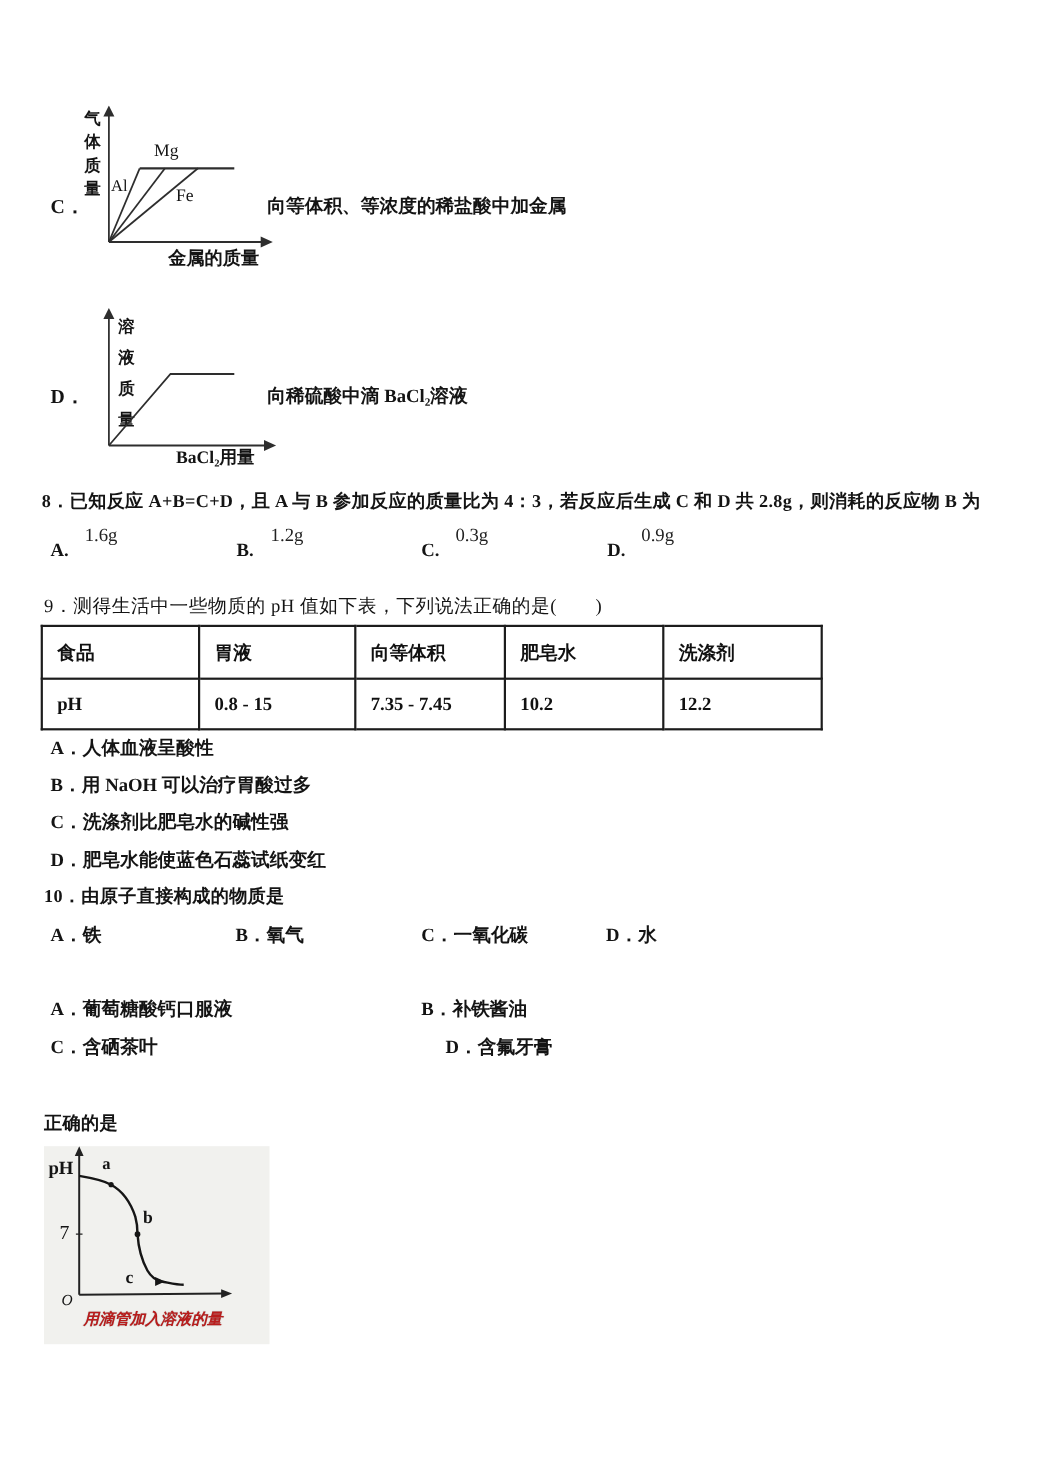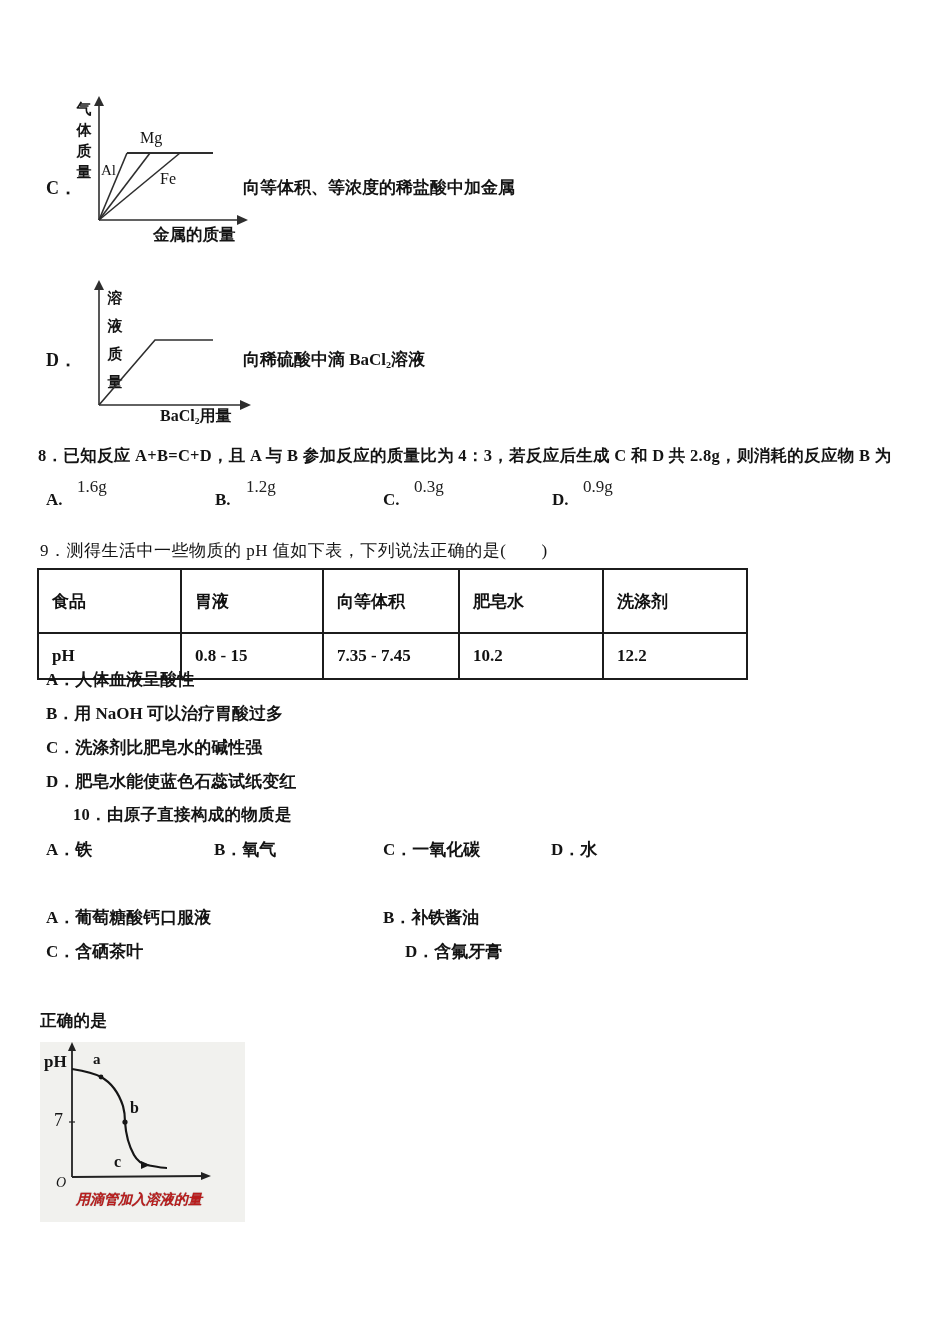--- a/index.html
+++ b/index.html
@@ -22,21 +22,21 @@
   .vlabel-d { line-height:28px; }
   .axlabel { font-size:16.5px; font-weight:700; white-space:nowrap; }
   .q8opt { position:absolute; width:130px; height:34px; }
   .q8opt .letter { position:absolute; left:0; top:13px; font-size:17px; font-weight:700; }
   .q8opt .val { position:absolute; left:31px; top:0; font-size:17px; font-weight:400; color:#222; }
   table.ph { border-collapse:collapse; table-layout:fixed; width:709px; }
   table.ph td, table.ph th {
     border:2px solid #1c1c1c; text-align:left; padding-left:13px;
     font-size:17px; font-weight:700; color:#111;
   }
-  table.ph tr.hdr td { height:64px; }
+  table.ph tr.hdr td { height:48px; }
   table.ph tr.val td { height:46px; }
   .phbox { background:#f1f1ee; }
   .phbox .glabel { position:absolute; font-weight:700; }
   .phcap { position:absolute; font-size:14px; font-weight:700; color:#b91c1c;
            white-space:nowrap; text-shadow:0 0 1px #9a9a96;font-style:italic; }
   svg { display:block; }
 </style>
 </head>
 <body>
 
@@ -130,21 +130,21 @@
         <td>12.2</td>
       </tr>
     </tbody>
   </table>
 
   <div class="abs optrow" style="left:46px; top:668px;">A．人体血液呈酸性</div>
   <div class="abs optrow" style="left:46px; top:702px;">B．用 NaOH 可以治疗胃酸过多</div>
   <div class="abs optrow" style="left:46px; top:736px;">C．洗涤剂比肥皂水的碱性强</div>
   <div class="abs optrow" style="left:46px; top:770px;">D．肥皂水能使蓝色石蕊试纸变红</div>
 
-  <div class="abs stem" style="left:40px; top:804px;margin-left:33px;">10．由原子直接构成的物质是</div>
+  <div class="abs stem" style="left:40px; top:804px;">10．由原子直接构成的物质是</div>
   <div class="abs optrow" style="left:46px;  top:838px;">A．铁</div>
   <div class="abs optrow" style="left:214px; top:838px;">B．氧气</div>
   <div class="abs optrow" style="left:383px; top:838px;">C．一氧化碳</div>
   <div class="abs optrow" style="left:551px; top:838px;">D．水</div>
 
   <div class="abs optrow" style="left:46px;  top:906px;">A．葡萄糖酸钙口服液</div>
   <div class="abs optrow" style="left:383px; top:906px;">B．补铁酱油</div>
   <div class="abs optrow" style="left:46px;  top:940px;">C．含硒茶叶</div>
   <div class="abs optrow" style="left:405px; top:940px;">D．含氟牙膏</div>
 

